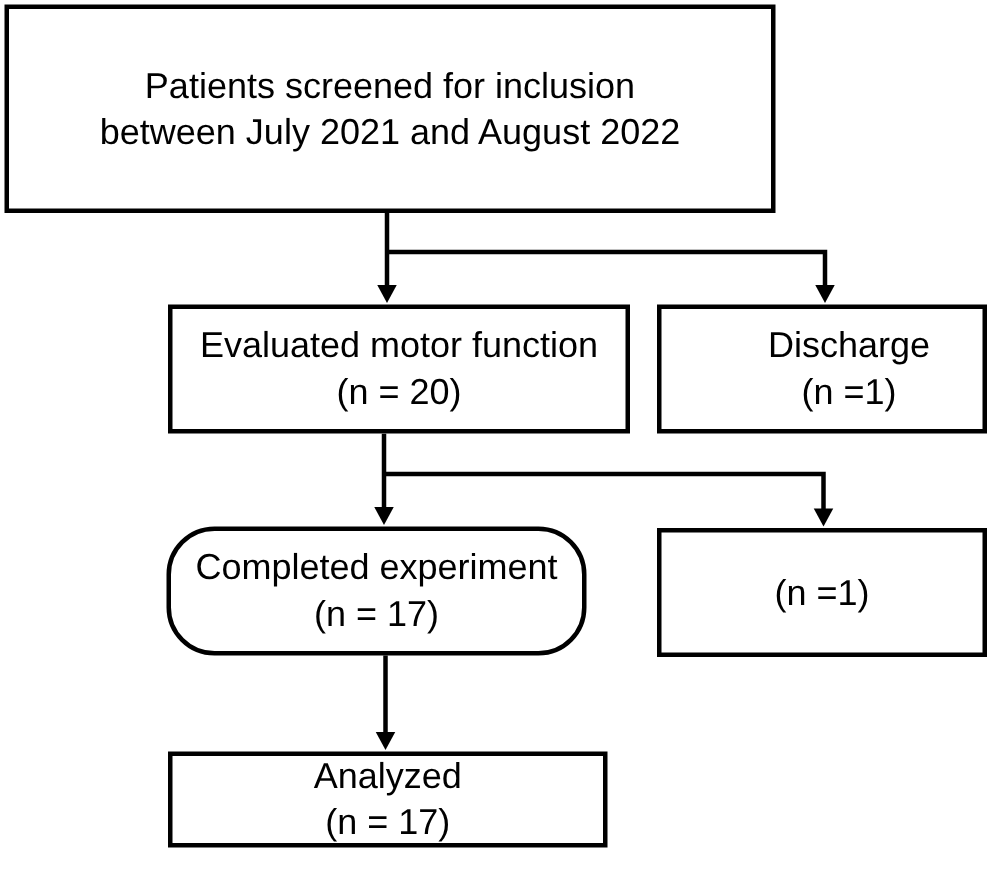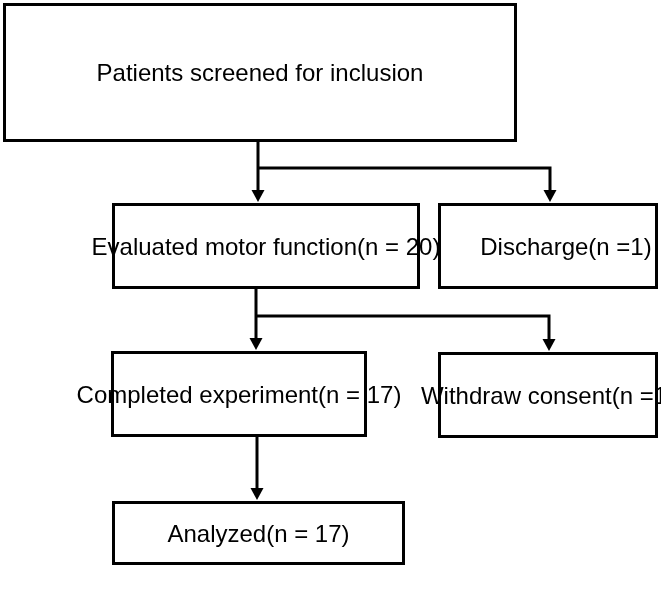--- a/index.html
+++ b/index.html
@@ -16,31 +16,32 @@
     position: absolute;
     left: 0; top: 0;
     width: 661px; height: 589px;
   }
   .box {
     position: absolute;
     box-sizing: border-box;
     border: 3px solid #000000;
     background: #ffffff;
     display: flex;
+    flex-direction: column;
     align-items: center;
     justify-content: center;
     text-align: center;
     font-size: 24px;
     line-height: 31px;
     white-space: nowrap;
   }
   .box-screened  { left: 3px;   top: 3px;   width: 514px; height: 139px; }
   .box-evaluated { left: 112px; top: 203px; width: 308px; height: 86px; }
   .box-discharge { left: 438px; top: 203px; width: 220px; height: 86px; padding-left: 36px; }
-  .box-completed { left: 111px; top: 351px; width: 256px; height: 86px; }
+  .box-completed { left: 111px; top: 351px; width: 280px; height: 86px; border-radius: 32px; }
   .box-withdraw  { left: 438px; top: 352px; width: 220px; height: 86px; }
   .box-analyzed  { left: 112px; top: 501px; width: 293px; height: 64px; }
 </style>
 </head>
 <body>
 
 <div class="canvas">
 
   <svg class="connectors" viewBox="0 0 661 589" xmlns="http://www.w3.org/2000/svg">
 
@@ -51,39 +52,39 @@
     <path d="M257 437 V490" stroke="#000000" stroke-width="3" fill="none"></path>
     <polygon points="251.5,190 264.5,190 258,202" fill="#000000"></polygon>
     <polygon points="543.5,190 556.5,190 550,202" fill="#000000"></polygon>
     <polygon points="249.5,338 262.5,338 256,350" fill="#000000"></polygon>
     <polygon points="542.5,339 555.5,339 549,351" fill="#000000"></polygon>
     <polygon points="250.5,488 263.5,488 257,500" fill="#000000"></polygon>
   </svg>
 
   <div class="box box-screened">
     <div>Patients screened for inclusion</div>
+    <div>between July 2021 and August 2022</div>
   </div>
 
   <div class="box box-evaluated">
     <div>Evaluated motor function</div>
     <div>(n = 20)</div>
   </div>
 
   <div class="box box-discharge">
     <div>Discharge</div>
     <div>(n =1)</div>
   </div>
 
   <div class="box box-completed">
     <div>Completed experiment</div>
     <div>(n = 17)</div>
   </div>
 
   <div class="box box-withdraw">
-    <div>Withdraw consent</div>
     <div>(n =1)</div>
   </div>
 
   <div class="box box-analyzed">
     <div>Analyzed</div>
     <div>(n = 17)</div>
   </div>
 
 </div>
 

